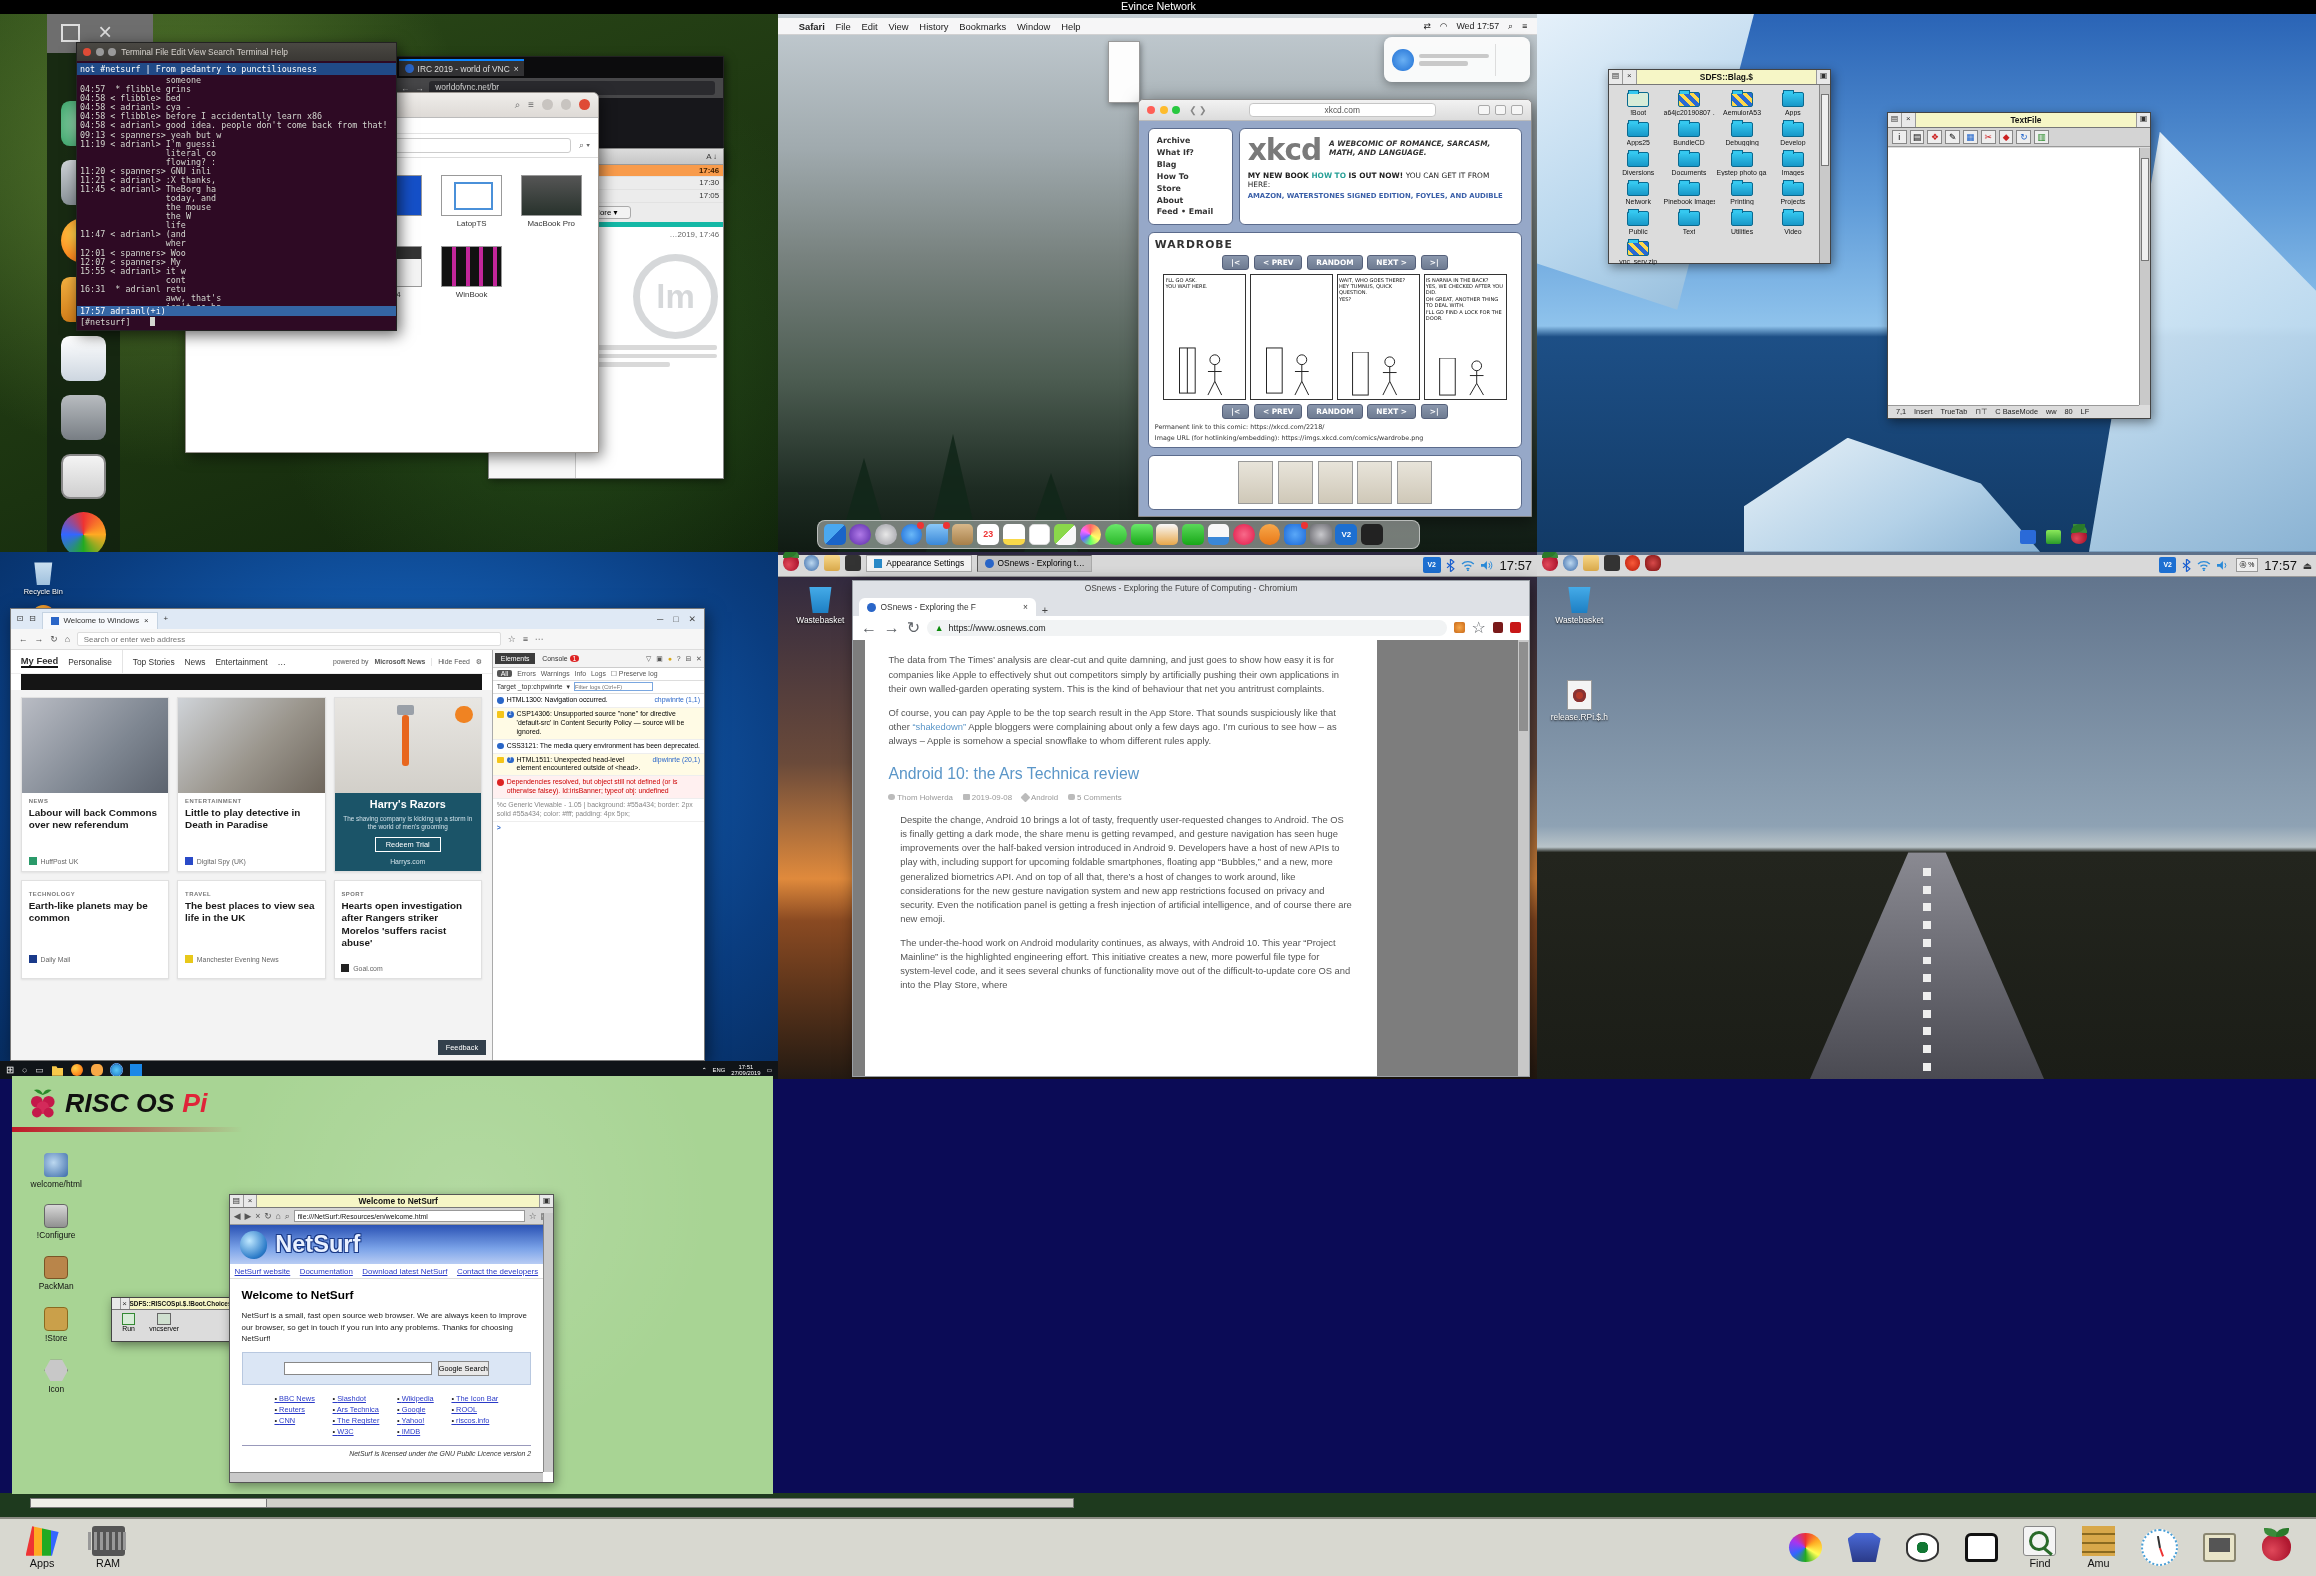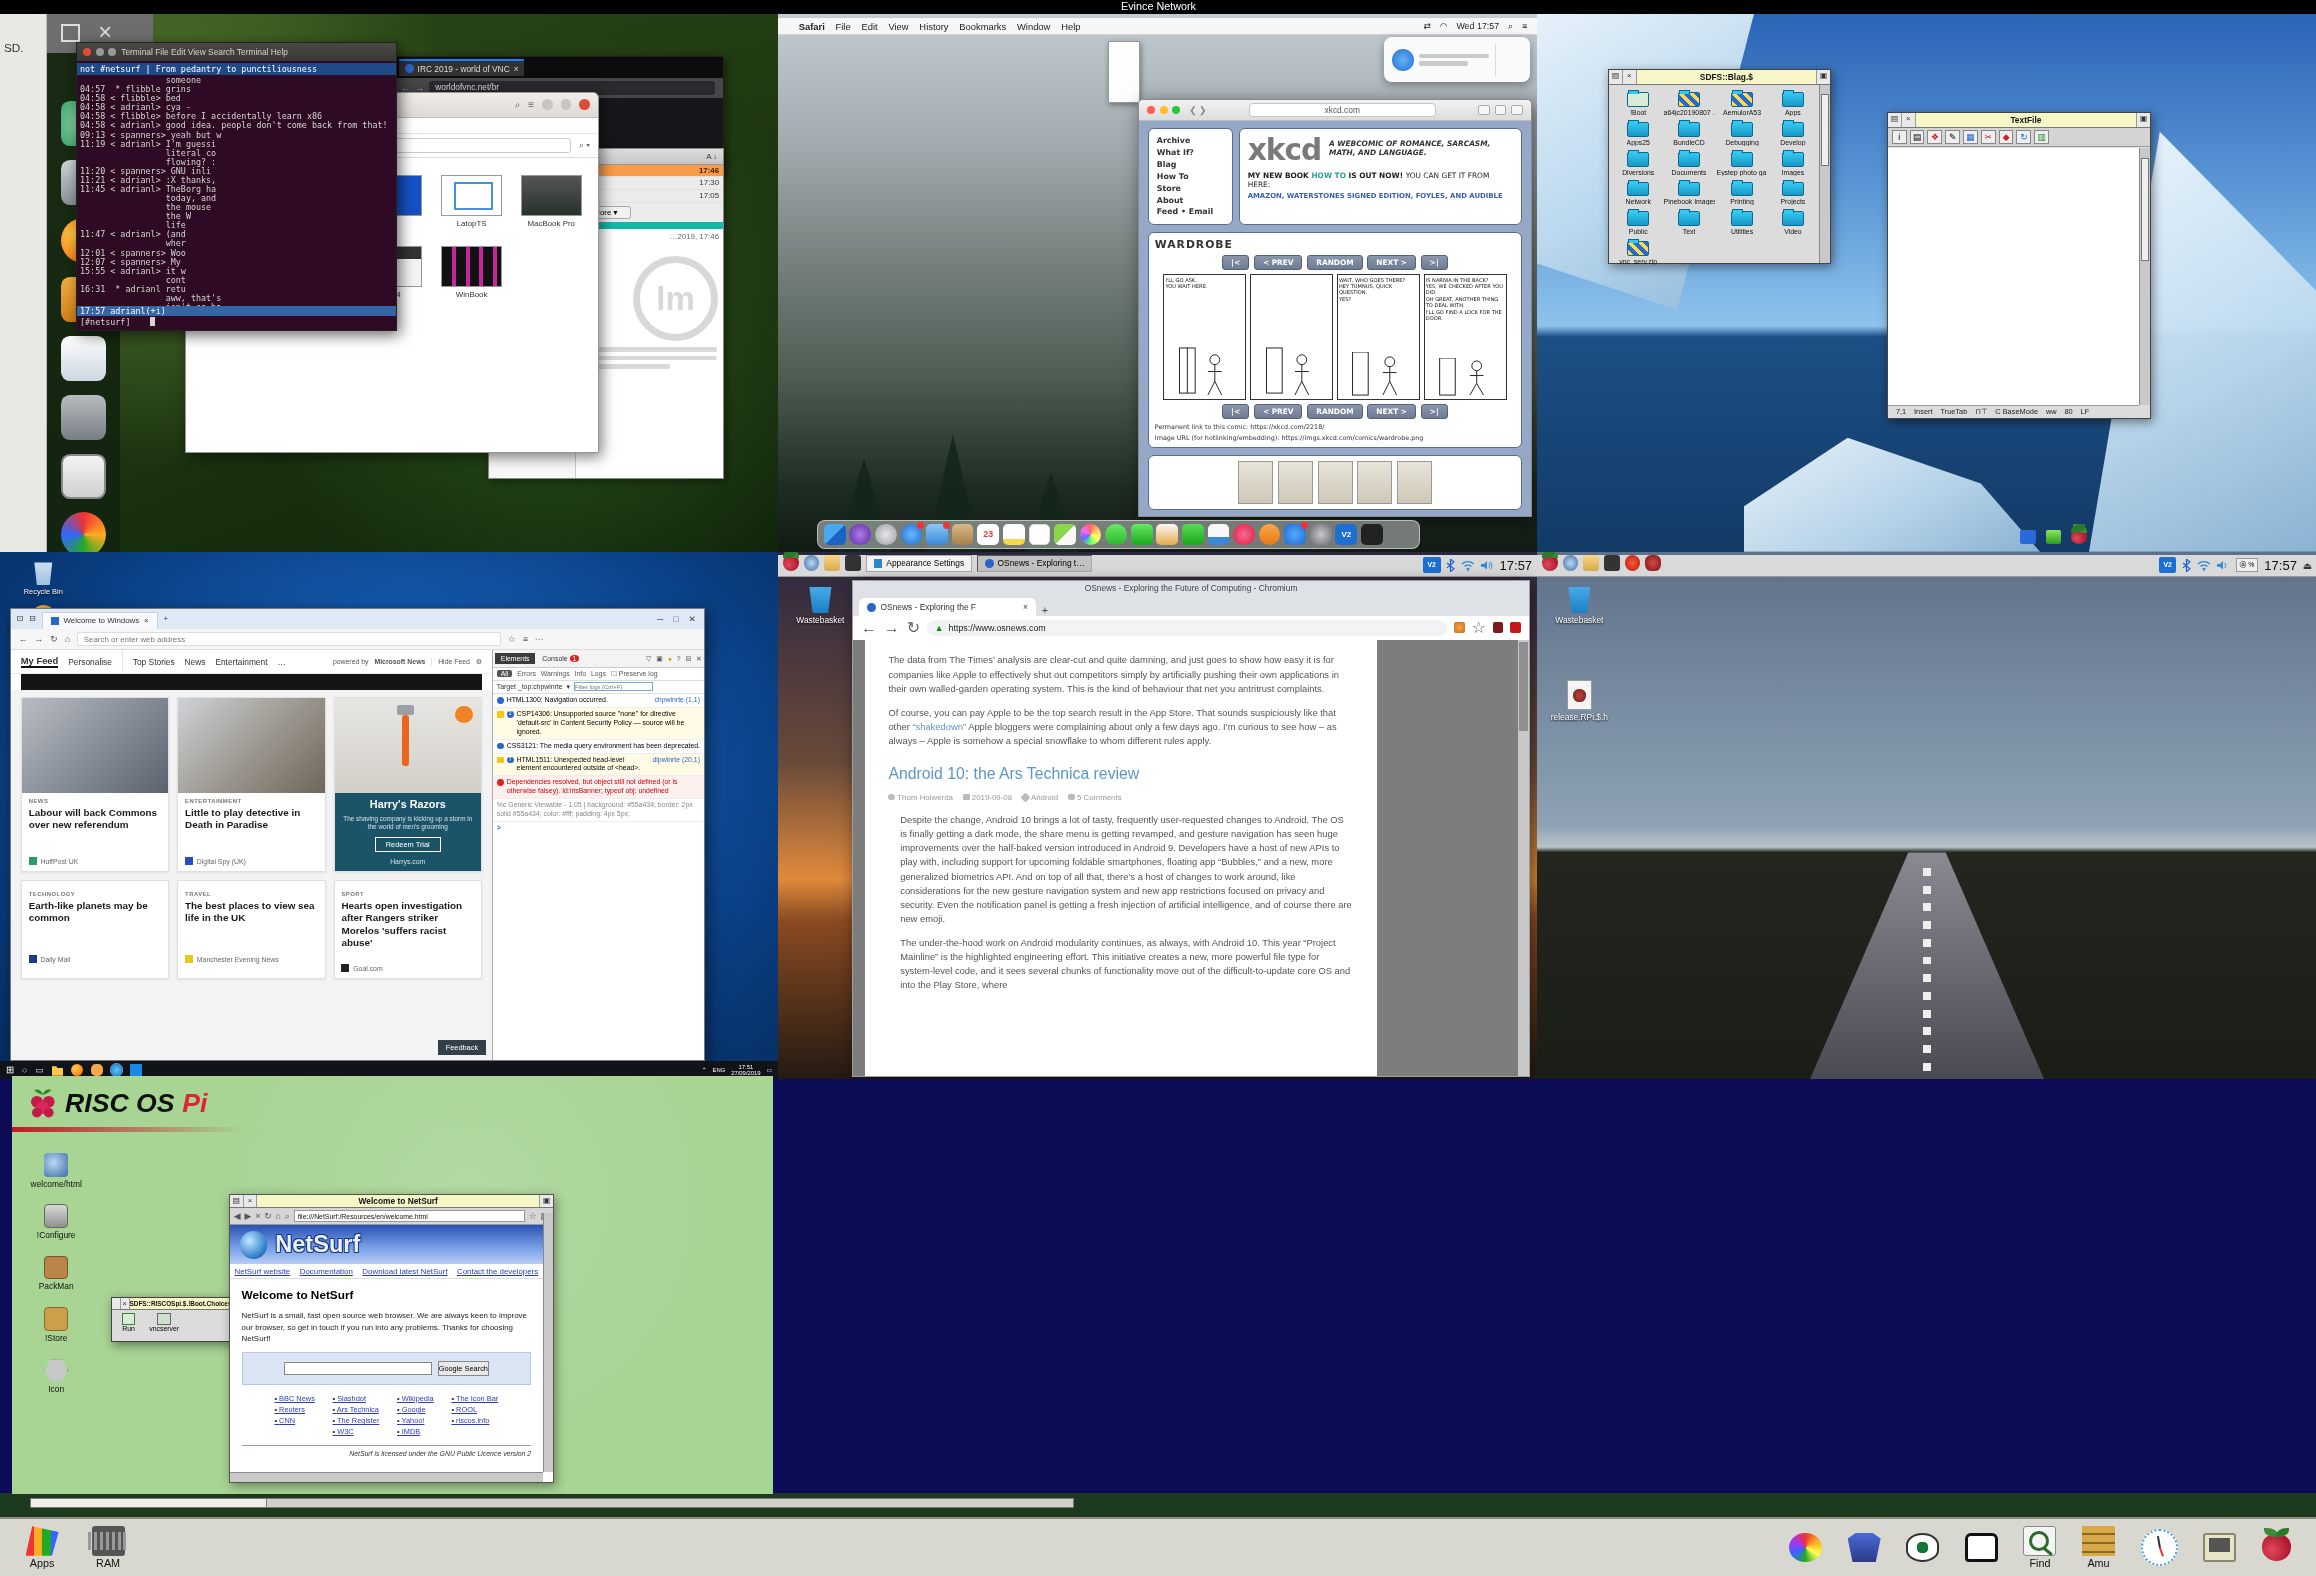--- a/index.html
+++ b/index.html
@@ -30,21 +30,21 @@
 
 .mail{position:absolute;left:488px;top:134px;width:236px;height:331px;background:#ececec;border:1px solid #888;box-shadow:2px 2px 7.9px rgba(0,0,0,.45);font-size:7.9px}
 .mail-tb{height:15.8px;background:linear-gradient(#dcdcdc,#c6c6c6);border-bottom:1px solid #999;display:flex;align-items:center;gap:5.9px;padding:0 5.9px;font-size:7.9px;color:#333}
 .mail-body{display:flex;height:calc(100% - 15.8px)}
 .mail-folders{width:87px;background:#f7f7f7;border-right:1px solid #ccc;padding:3.9px 3px;line-height:1.55}
 .mail-folders .acct{font-weight:bold}
 .mail-list{flex:1;display:flex;flex-direction:column}
 .mrow{height:12.8px;line-height:12.8px;padding:0 3.9px;border-bottom:1px solid #e2e2e2;text-align:right;color:#333}
 .mrow.sel{background:#f89b4b;color:#402000;font-weight:bold}
 .mmore{margin:3px 3.9px;border:1px solid #aaa;background:#f2f2f2;width:51px;text-align:center;border-radius:3px;height:12.8px;line-height:11.8px}
-.mprev{flex:1;position:relative;background:#fff;border-top:7px solid #14b8a6;overflow:hidden}
+.mprev{flex:1;position:relative;background:#fff;border-top:5px solid #14b8a6;overflow:hidden}
 .mstamp{position:absolute;right:3.9px;top:3px;color:#666}
 .mblur{height:4.9px;background:#d9d9d9;margin:3.9px 5.9px;border-radius:2px}
 
 .vncv{position:absolute;left:185px;top:78px;width:414px;height:361px;background:#fff;border:1px solid #9a9590;border-radius:5.9px 5.9px 0 0;box-shadow:3px 3.9px 13.8px rgba(0,0,0,.5)}
 .vncv-hd{height:25.6px;background:linear-gradient(#efedea,#dedad6);border-radius:5.9px 5.9px 0 0;border-bottom:1px solid #bbb;display:flex;align-items:center;gap:5.9px;padding:0 7.9px;font-size:9.9px;font-weight:bold;color:#333}
 .cir{width:10.8px;height:10.8px;border-radius:50%;flex:none}
 .vncv-menu{height:15.8px;display:flex;gap:11.8px;align-items:center;font-size:8.4px;color:#444;padding:0 9.9px;border-bottom:1px solid #e4e4e4}
 .vncv-search{height:23.6px;display:flex;align-items:center;gap:7.9px;padding:0 7.9px;border-bottom:1px solid #ddd}
 .vncv-search input{flex:1;height:15.8px;border:1px solid #ccc;border-radius:3px;font-size:8.4px;padding:0 5.9px;font-family:inherit}
 .vthumbs{display:grid;grid-template-columns:repeat(5,1fr);gap:9.9px 5.9px;padding:13.8px 9.9px}
@@ -300,21 +300,20 @@
 
 <div class="titlebar"><span>Evince Network</span></div>
 
 <div class="navy"></div>
 <div class="greenstrip"></div>
 <div class="gsb">
     <div class="th"></div>
   </div>
 
 <div class="screen mint">
-  <div class="mint-side"><span>SD.</span></div>
   <div class="mint-dock">
     <div class="di" style="background:radial-gradient(circle,#9fd8b4,#3aa66a)"></div>
     <div class="di" style="background:linear-gradient(#cfd4d8,#8a9298)"></div>
     <div class="di" style="background:radial-gradient(circle at 35% 35%,#ffd24a,#ff9022 55%,#e4590e);border-radius:50%"></div>
     <div class="di" style="background:linear-gradient(#f2b040,#d4801a)"></div>
     <div class="di" style="background:linear-gradient(#fff,#cdd6e0)"></div>
     <div class="di" style="background:linear-gradient(#b8bcc0,#787e84)"></div>
     <div class="di" style="background:linear-gradient(#f4f4f4,#cfcfcf);border:2px solid #888"></div>
     <div class="di" style="background:conic-gradient(#e33,#fa2,#2a2,#36f,#e33);border-radius:50%"></div>
 

